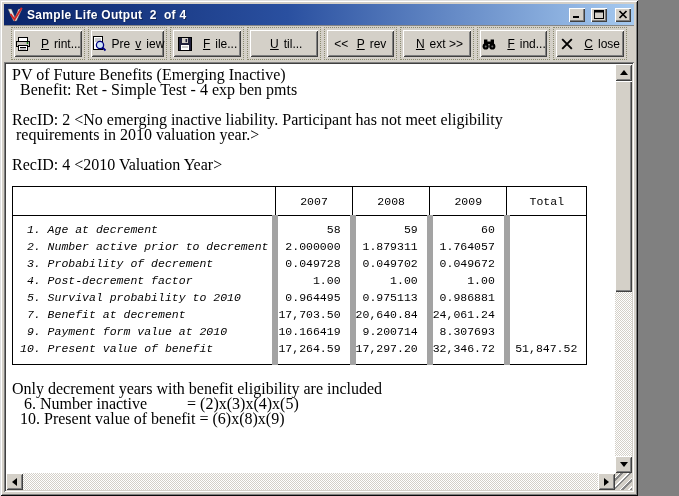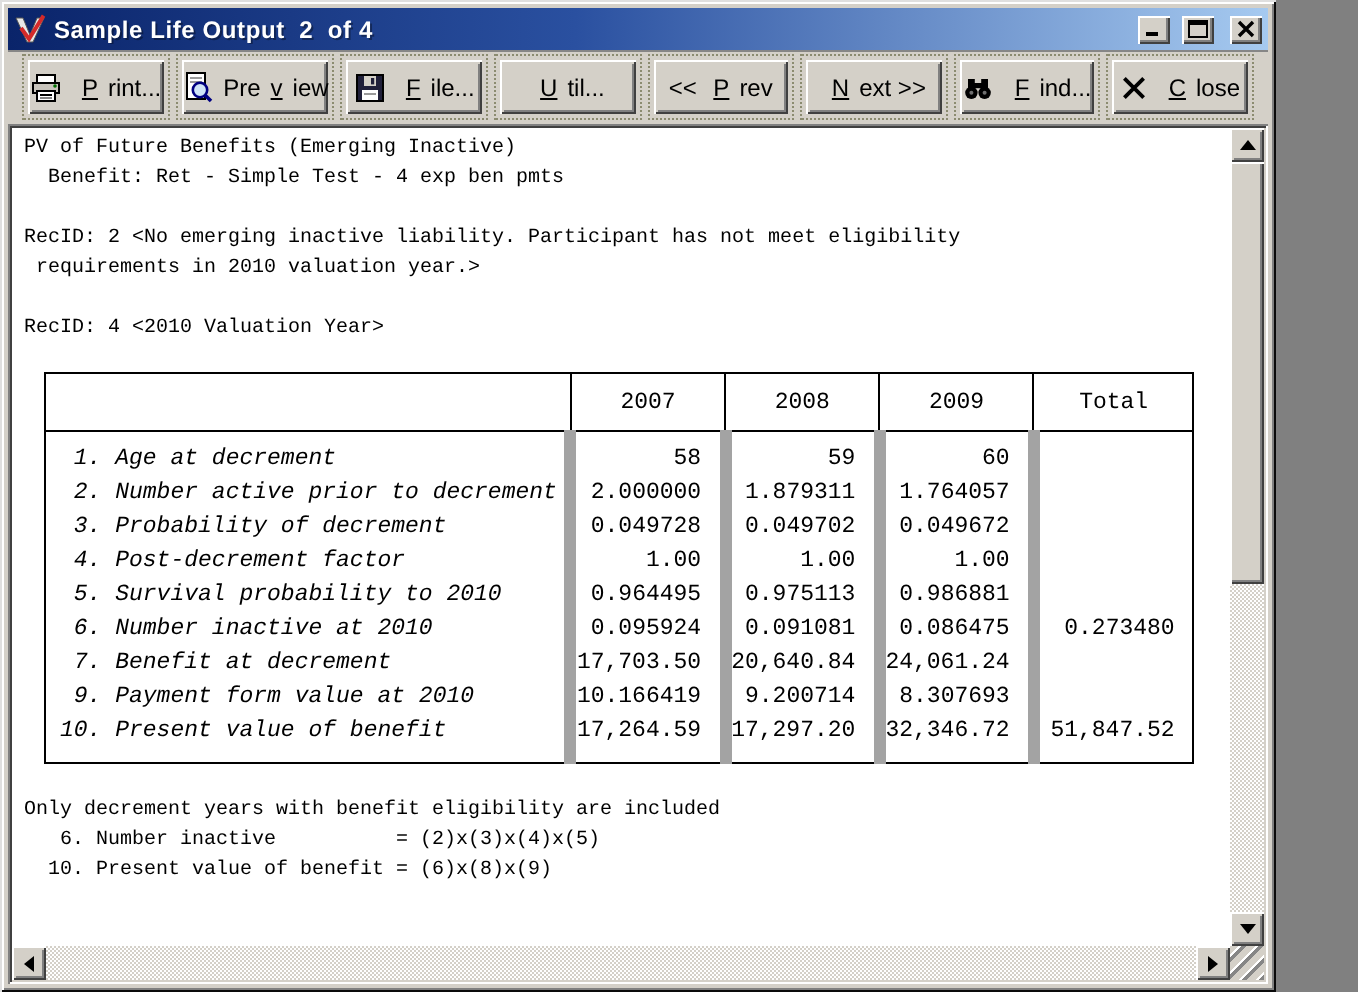--- a/index.html
+++ b/index.html
@@ -60,26 +60,26 @@
     flex:1 1 auto; position:relative; background:#d4d0c8;
     box-shadow: inset 1px 1px 0 #808080, inset -1px -1px 0 #ffffff,
                 inset 2px 2px 0 #404040, inset -2px -2px 0 #d4d0c8;
   }
   .content-view {
     position:absolute; left:2px; top:2px; right:19px; bottom:19px;
     background:#ffffff; overflow:hidden; padding:3px 0 0 6px;
   }
   .tline {
     white-space:pre; height:15px; line-height:15px;
-    font-family:Liberation Mono, monospace; font-size:10px; color:#000;
+    font-family:Liberation Serif, serif; font-size:16px; color:#000;
   }
 
   
   .rpt-table {
-    border-collapse:collapse; margin:14px 0 0 10px;
+    border-collapse:collapse; margin:14px 0 0 0;
     border:1px solid #000;
     font-family:"Liberation Mono", monospace; font-size:11.5px; color:#000;
   }
   .rpt-table th {
     height:29px; font-weight:normal; text-align:center;
     border-bottom:1px solid #000; border-left:1px solid #000;
   }
   .rpt-table th:first-child { border-left:none; }
   .rpt-table td {
     height:17px; line-height:17px; text-align:right;
@@ -301,27 +301,20 @@
             <td></td>
           </tr>
           <tr>
             <td class="lbl"> 5. Survival probability to 2010</td>
             <td>0.964495</td>
             <td>0.975113</td>
             <td>0.986881</td>
             <td></td>
           </tr>
           <tr>
-            <td class="lbl"> 6. Number inactive at 2010</td>
-            <td>0.095924</td>
-            <td>0.091081</td>
-            <td>0.086475</td>
-            <td>0.273480</td>
-          </tr>
-          <tr>
             <td class="lbl"> 7. Benefit at decrement</td>
             <td>17,703.50</td>
             <td>20,640.84</td>
             <td>24,061.24</td>
             <td></td>
           </tr>
           <tr>
             <td class="lbl"> 9. Payment form value at 2010</td>
             <td>10.166419</td>
             <td>9.200714</td>

